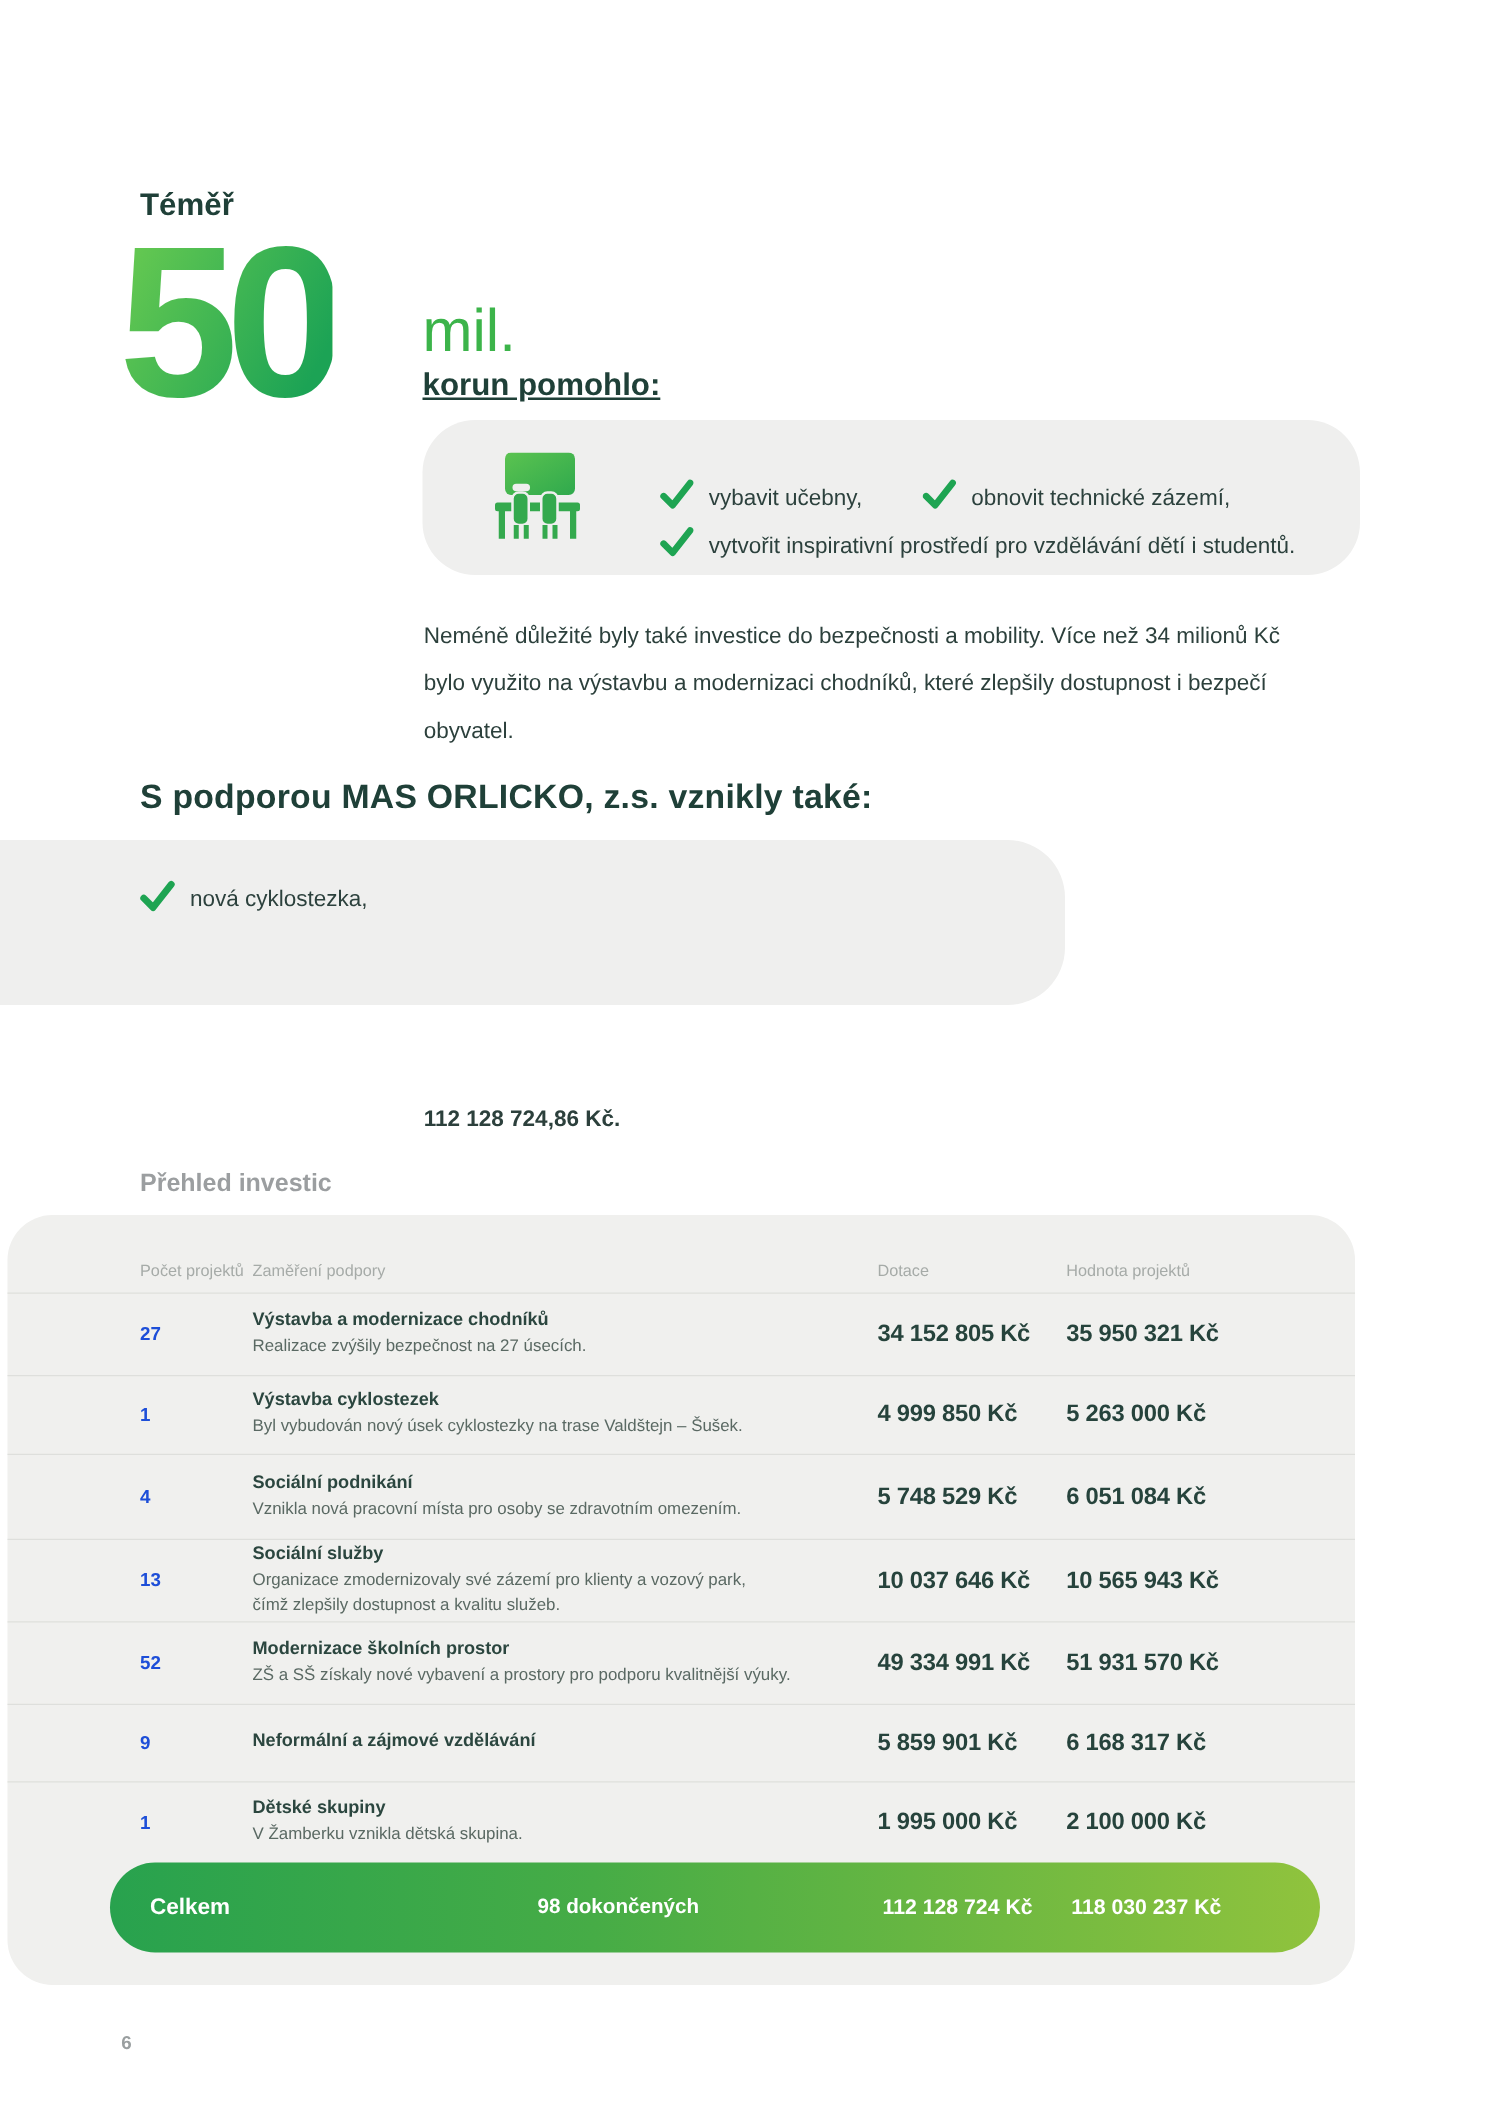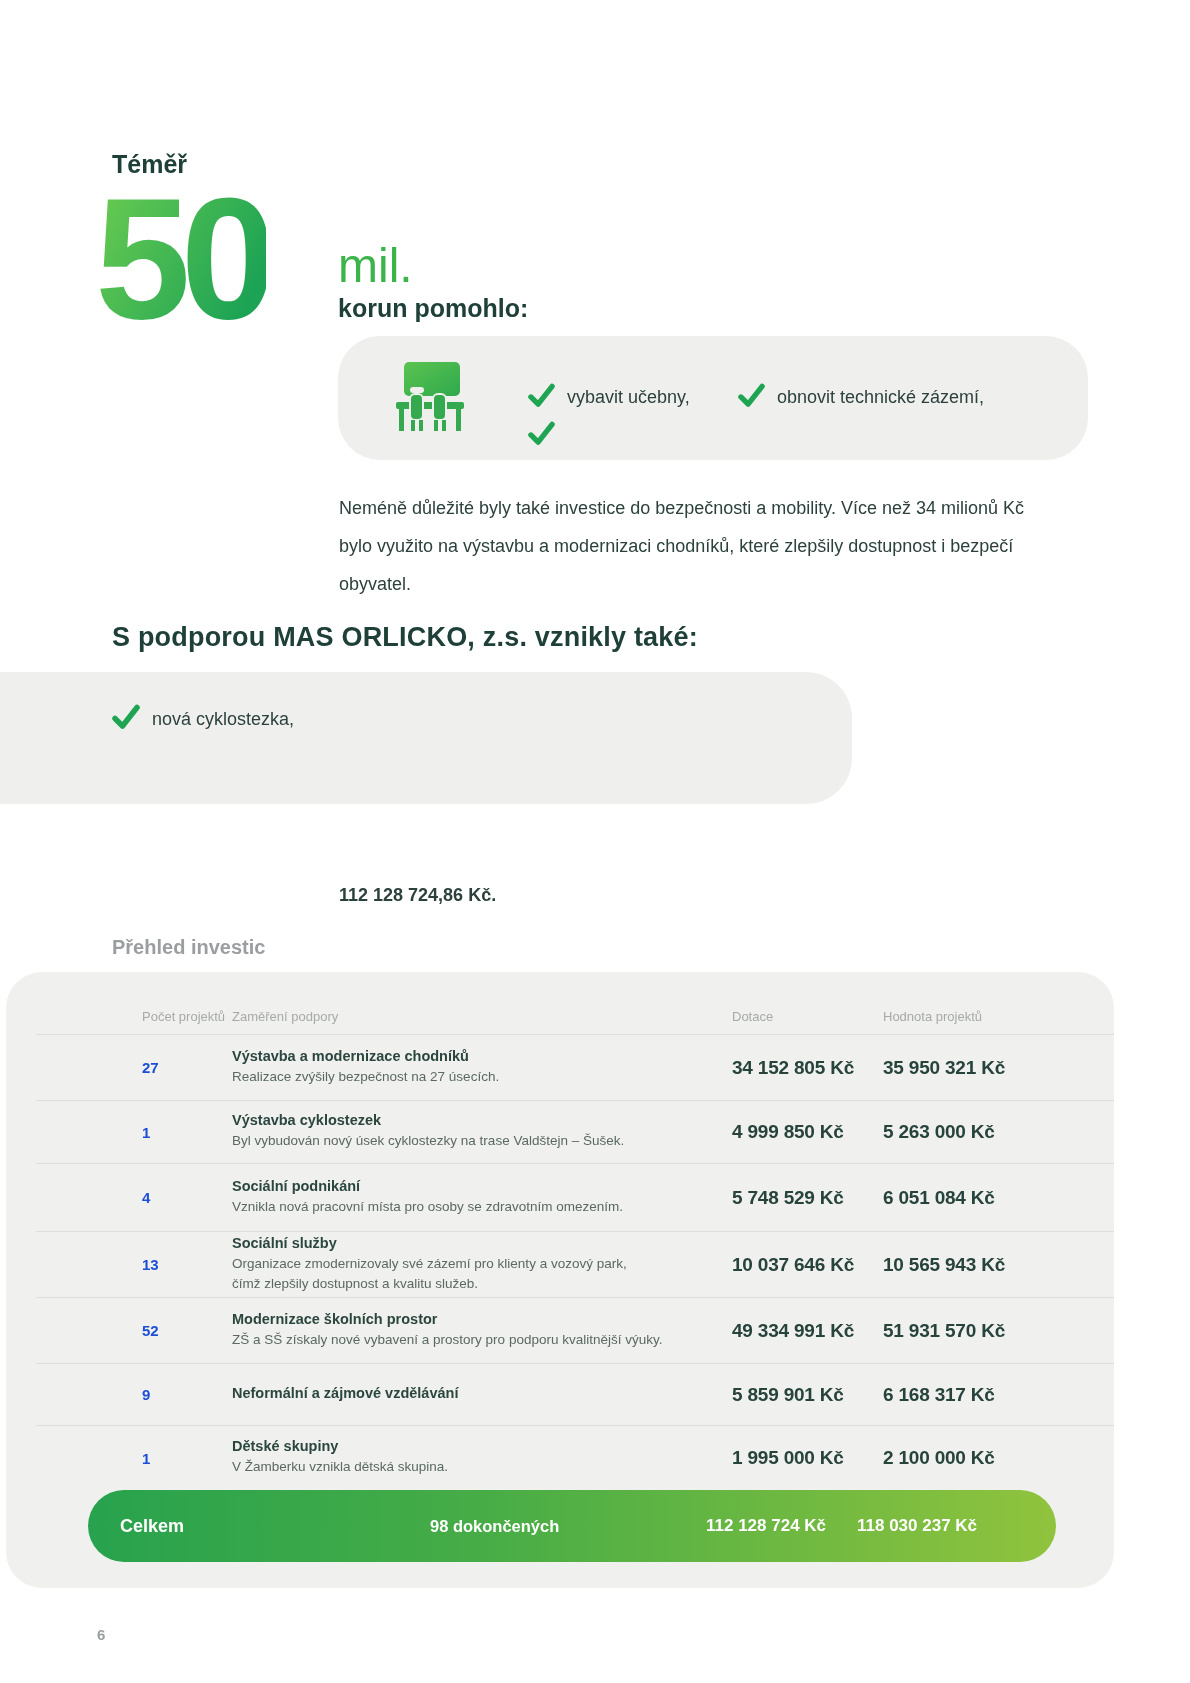--- a/index.html
+++ b/index.html
@@ -12,37 +12,37 @@
   .label-dark{color:#1F4038;font-weight:bold;}
 
   
   .almost{left:112px;top:150px;font-size:25px;}
   .big-number{
     left:95px;top:172px;font-size:172px;line-height:1;font-weight:600;letter-spacing:-10px;
     background:linear-gradient(118deg,#62C751 12%,#1CA355 85%);
     -webkit-background-clip:text;background-clip:text;color:transparent;
   }
   .mil{left:338px;top:238px;font-size:48px;font-weight:500;color:#3CB44A;}
-  .korun{left:338px;top:294px;font-size:25px;}
+  .korun{left:338px;top:294px;font-size:25px;text-decoration:underline;}
 
   .graybox{background:#EFEFEE;}
   .box1{left:338px;top:336px;width:750px;height:124px;border-radius:42px;}
   .box2{left:-24px;top:672px;width:876px;height:132px;border-radius:0 46px 46px 0;}
 
   .check-row{display:flex;align-items:center;gap:12px;}
   .check-label{font-size:18px;color:#2C413D;white-space:nowrap;}
   .check-icon{flex:0 0 auto;display:block;}
 
   .support-heading{left:112px;top:622px;font-size:27px;letter-spacing:0.2px;}
   .irop-bold{font-weight:bold;}
   .overview-heading{left:112px;top:936px;font-size:20px;font-weight:bold;color:#9B9EA0;}
 
   
   .invest-table{
-    left:6px;top:972px;width:1078px;height:616px;background:#F0F0EE;border-radius:36px;padding-left:30px;
+    left:6px;top:972px;width:1078px;height:616px;background:#F0F0EE;border-radius:36px;
   }
   .trow{display:flex;align-items:center;box-sizing:border-box;border-bottom:1px solid #DEDFDC;}
   .trow.last{border-bottom:none;}
   .thead{height:63px;align-items:flex-end;padding-bottom:10px;color:#A6ABA8;font-size:13px;line-height:15px;font-weight:normal;}
   .cell-count{flex:0 0 90px;margin-left:106px;}
   .cell-main{flex:0 0 500px;}
   .cell-dotace{flex:0 0 151px;}
   .cell-hodnota{flex:1 1 auto;}
   .count-val{font-weight:bold;font-size:15px;color:#1d4ed8;}
   .row-title{font-weight:bold;font-size:14.5px;color:#2B463F;margin-bottom:3px;}
@@ -113,20 +113,21 @@
           </svg>
       </span>
       <span class="check-label">obnovit technické zázemí,</span>
     </div>
     <div class="abs check-row" style="left:190px;top:84px;">
       <span class="check-icon">
         <svg width="27" height="27" viewBox="0 0 28 28">
             <path d="M3 15.5 L10.5 23 L25 4.5" fill="none" stroke="#1EA452" stroke-width="5.5" stroke-linecap="round" stroke-linejoin="round"></path>
           </svg>
       </span>
+      <span class="check-label">vytvořit inspirativní prostředí pro vzdělávání dětí i studentů.</span>
     </div>
   </div>
 
   <div class="abs para" style="left:339px;top:489px;">Neméně důležité byly také investice do bezpečnosti a mobility. Více než 34 milionů Kč
 bylo využito na výstavbu a modernizaci chodníků, které zlepšily dostupnost i bezpečí
 obyvatel.</div>
 
   <div class="abs support-heading label-dark">S podporou MAS ORLICKO, z.s. vznikly také:</div>
 
   <div class="abs graybox box2">

